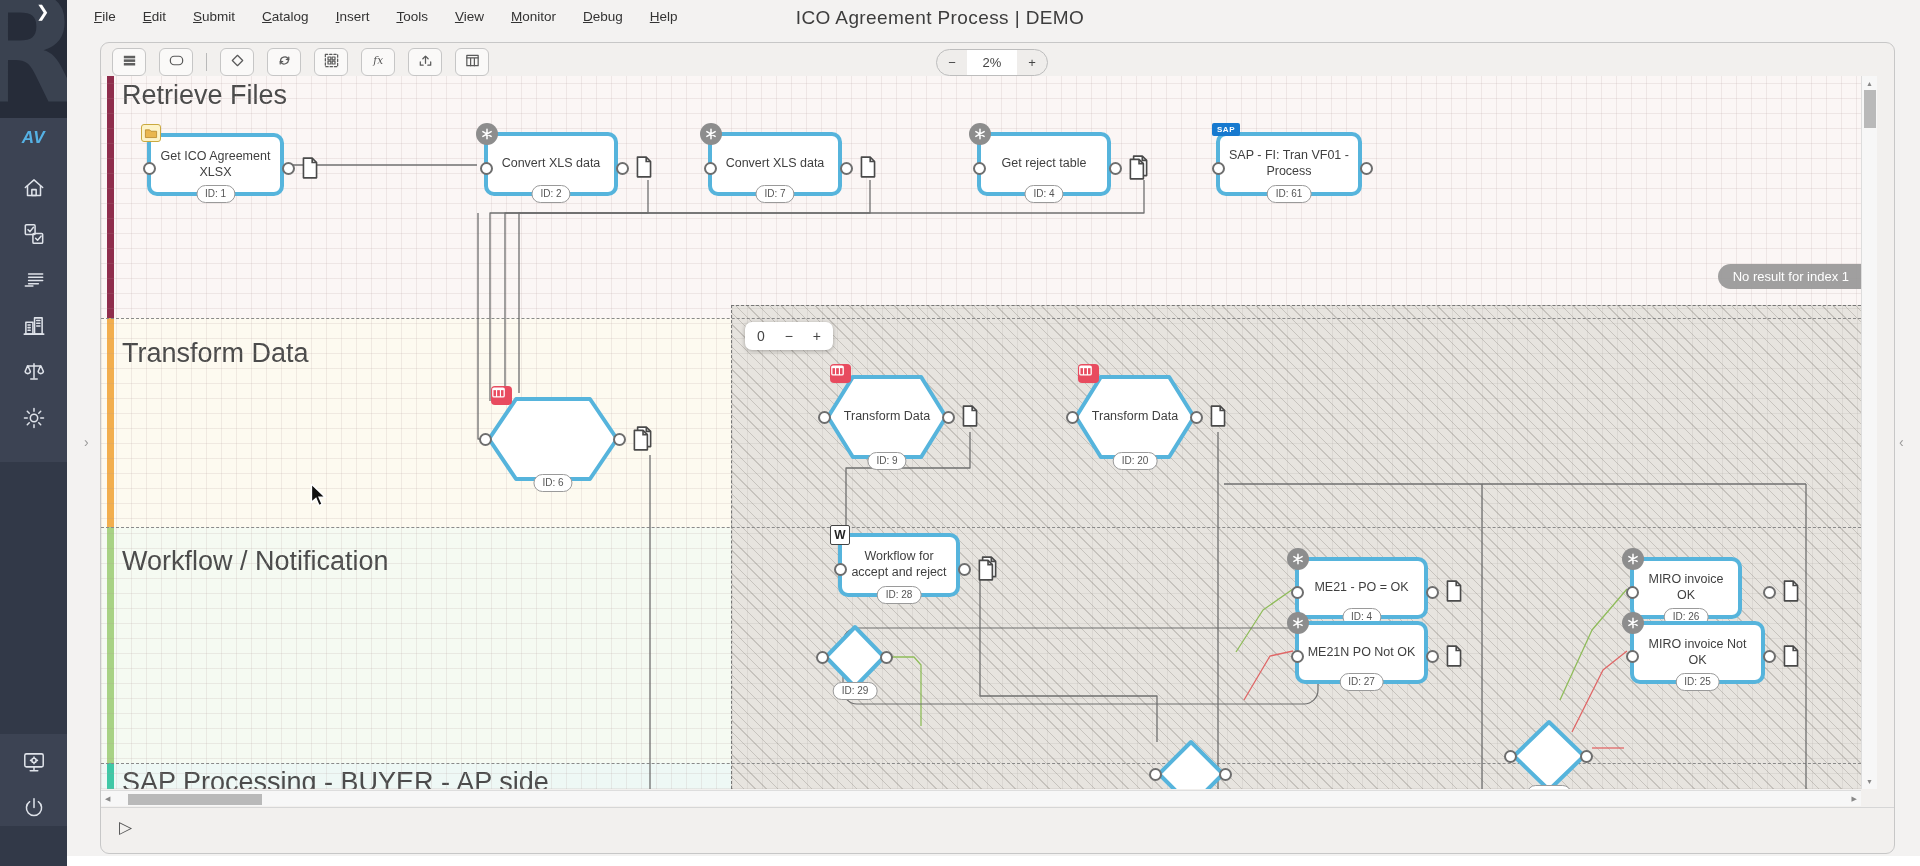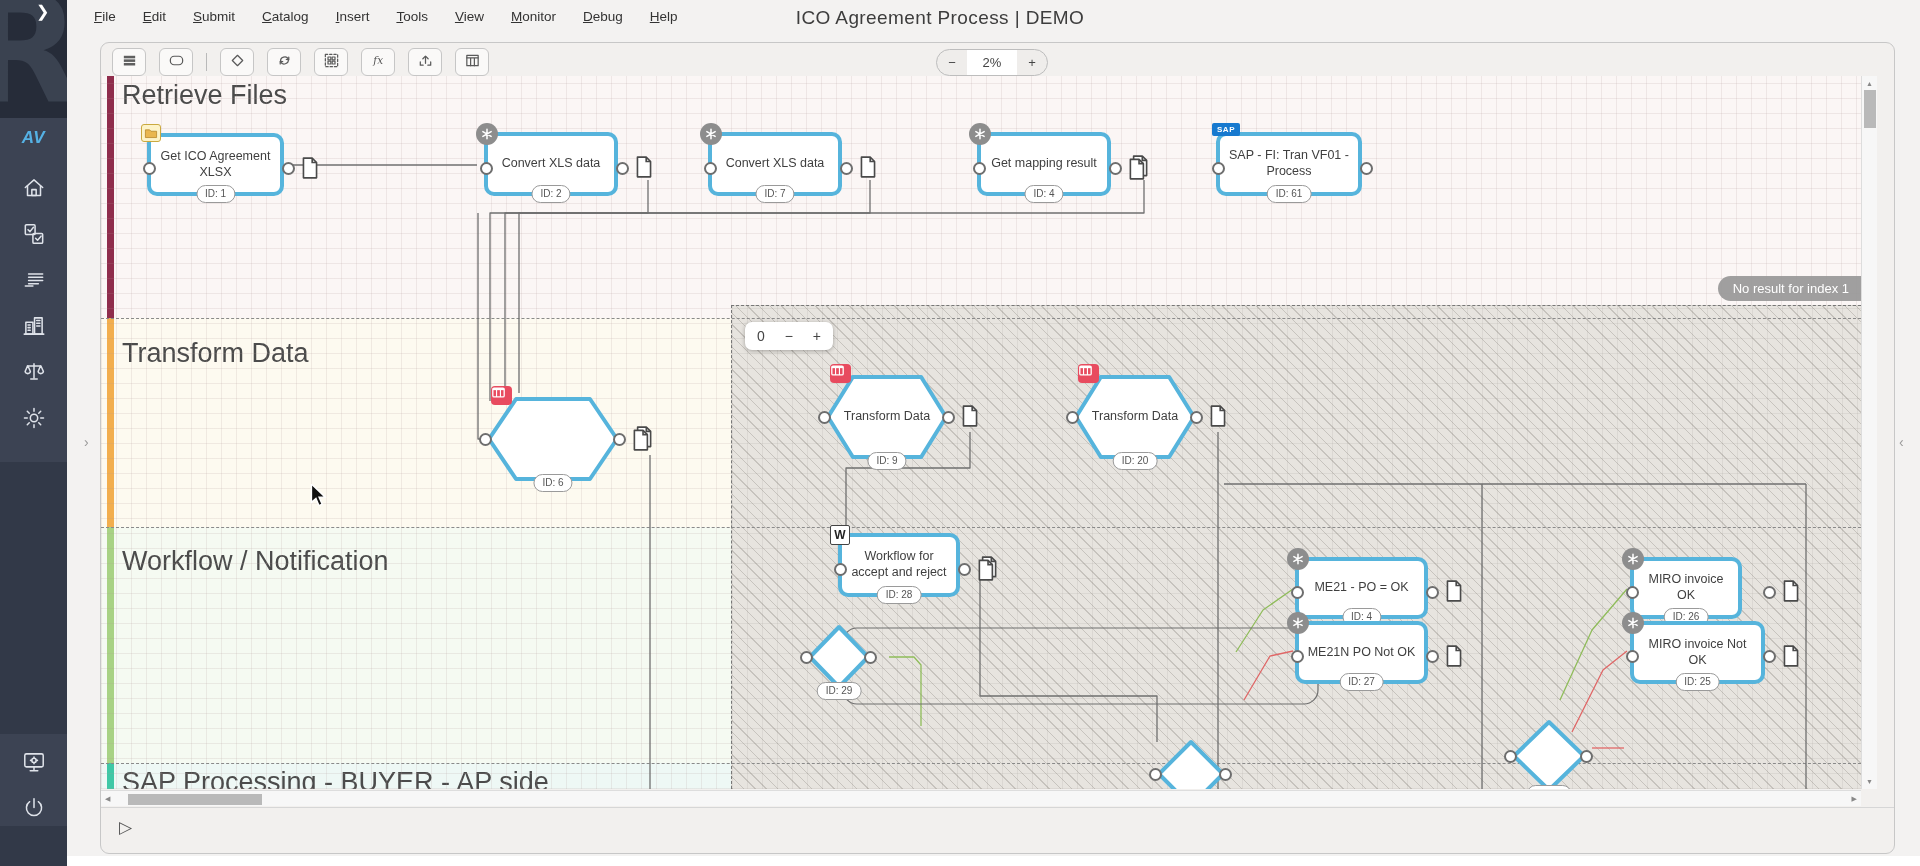--- a/index.html
+++ b/index.html
@@ -335,21 +335,21 @@
           <svg width="14" height="14" viewBox="0 0 22 22" stroke="#fff" stroke-width="2.4" stroke-linecap="round">
             <path d="M11 3.5v15M4.5 7.2l13 7.6M17.5 7.2l-13 7.6"></path>
           </svg>
         </div>
         <div class="doc-icon" style="left:146px;top:19px"><svg width="20" height="24" viewBox="0 0 18 22">
             <path d="M3 2h8l4 4v14H3z" fill="#fff" stroke="#4a4a4a" stroke-width="1.5" stroke-linejoin="round"></path>
             <path d="M11 2v4h4" fill="none" stroke="#4a4a4a" stroke-width="1.5"></path>
           </svg></div>
       </div>
       <div class="node" style="left:876px;top:56px;width:134px;height:64px;z-index:6">
-         <span>Get mapping result</span>
+         <span>Get reject table</span>
         <div class="id-pill">ID: 4</div>
         <div class="port" style="left:-8px;top:25.5px"></div>
                <div class="port" style="left:128px;top:25.5px"></div>
         <div class="badge badge-asterisk" style="background:#8d8d8d">
           <svg width="14" height="14" viewBox="0 0 22 22" stroke="#fff" stroke-width="2.4" stroke-linecap="round">
             <path d="M11 3.5v15M4.5 7.2l13 7.6M17.5 7.2l-13 7.6"></path>
           </svg>
         </div>
         <div class="doc-icon" style="left:146px;top:19px"><svg width="23" height="26" viewBox="0 0 21 24">
             <g transform="translate(3,-1)">
@@ -450,21 +450,21 @@
             <g transform="translate(3,-1)">
               <path d="M3 2h8l4 4v14H3z" fill="#fff" stroke="#4a4a4a" stroke-width="1.5" stroke-linejoin="round"></path>
               <path d="M11 2v4h4" fill="none" stroke="#4a4a4a" stroke-width="1.5"></path>
             </g>
             <g transform="translate(0,2)">
               <path d="M3 2h8l4 4v14H3z" fill="#fff" stroke="#4a4a4a" stroke-width="1.5" stroke-linejoin="round"></path>
               <path d="M11 2v4h4" fill="none" stroke="#4a4a4a" stroke-width="1.5"></path>
             </g>
           </svg></div>
       </div>
-      <div class="shape-node" style="left:707px;top:549px;width:62px;height:64px;z-index:12">
+      <div class="shape-node" style="left:723px;top:549px;width:62px;height:64px;z-index:12">
          <svg width="62" height="64">
           <polygon points="31,2 60,32 31,62 2,32" fill="#fff" stroke="#56b4dc" stroke-width="4" stroke-linejoin="round"></polygon>
         </svg>
 
          <div class="id-pill">ID: 29</div>
         <div class="port" style="left:-8px;top:25.5px"></div>
                <div class="port" style="left:56px;top:25.5px"></div>
       </div>
       <div class="node" style="left:1194px;top:481px;width:133px;height:62px;z-index:13">
          <span>ME21 - PO = OK</span>
@@ -542,21 +542,21 @@
          <div class="id-pill">ID: 24</div>
         <div class="port" style="left:-8px;top:29.5px"></div>
                <div class="port" style="left:68px;top:29.5px"></div>
       </div>
     </div>
   <div id="counter" style="left: 644px; top: 246px;">
     <span>0</span>
     <span>−</span>
     <span>+</span>
   </div>
-  <div id="toast" style="top: 200px; text-align: center;">No result for index 1</div>
+  <div id="toast" style="top: 188px; text-align: center;">No result for index 1</div>
   <div id="cursor" style="left: 209px; top: 408px;">
     <svg width="17" height="24" viewBox="0 0 12 17">
         <path d="M1 0 L1 13 L4.2 10.2 L6.3 15.3 L8.6 14.3 L6.4 9.4 L10.6 9.2 Z" fill="#111" stroke="#fff" stroke-width="1"></path>
       </svg>
   </div>
 </div>
 
 <div id="vsb" class="sb">
   <div class="sb-arrow" style="left:4px;top:4px;">▲</div>
   <div class="sb-thumb" style="left:2px;top:14px;width:12px;height:38px;"></div>

